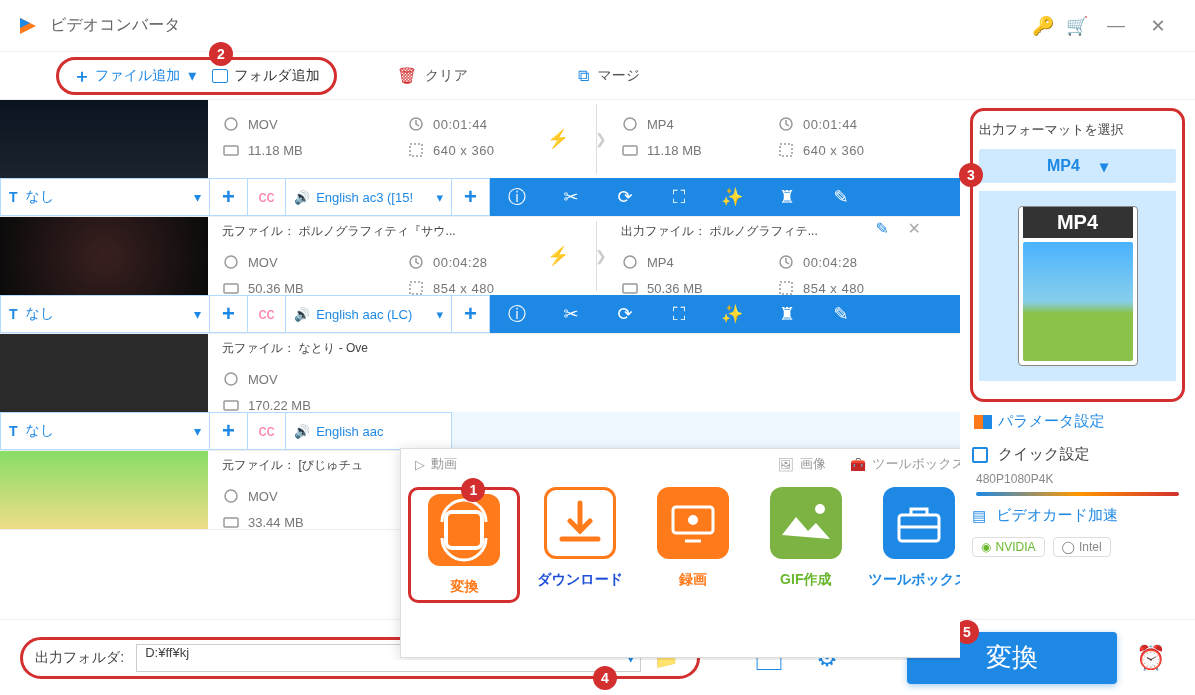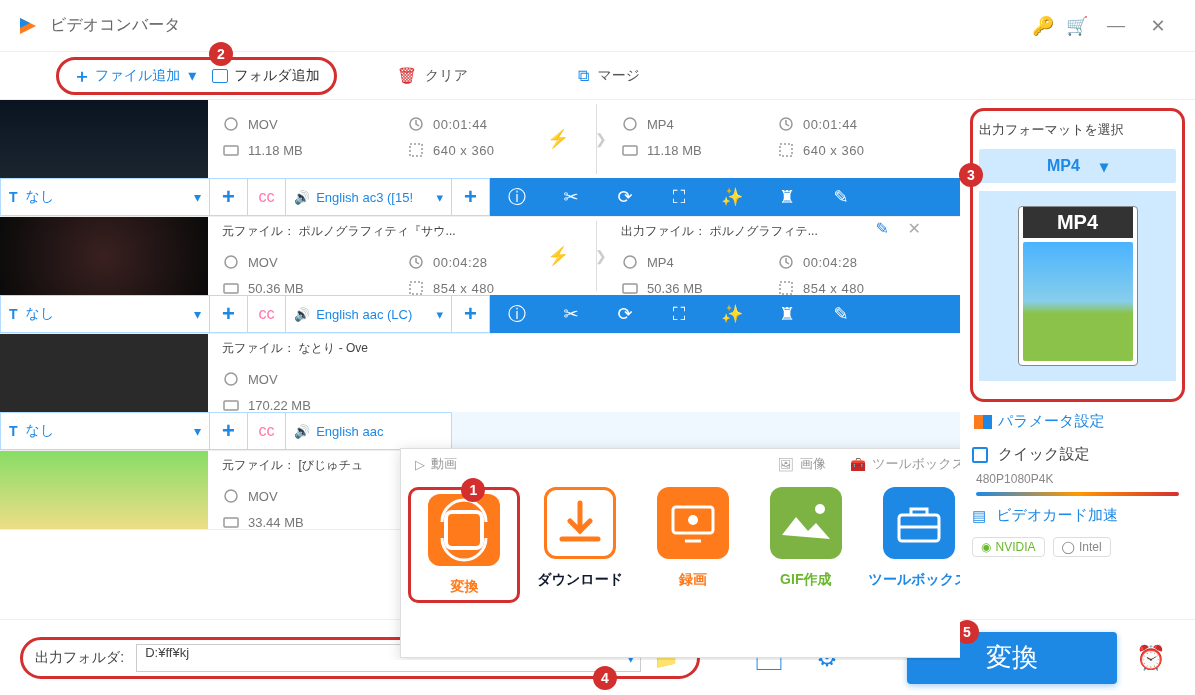--- a/index.html
+++ b/index.html
@@ -67,21 +67,21 @@
 .popup { position: absolute; left: 400px; top: 348px; width: 580px; height: 210px; background: #fff; border: 1px solid #ddd; box-shadow: 0 2px 12px rgba(0,0,0,.15); z-index: 40; }
 .popup-tabs { display: flex; padding: 6px 14px; color: #999; font-size: 13px; gap: 24px; }
 .popup-tabs .pt { display: flex; align-items: center; gap: 6px; }
 .popup-tabs .spacer { flex: 1; }
 .popup-grid { display: flex; justify-content: space-around; padding: 8px 4px; }
 .pg-item { width: 106px; text-align: center; }
 .pg-item.convert { border: 3px solid #d32f2f; border-radius: 10px; padding: 4px; width: 112px; position: relative;}
 .pg-icon { width: 72px; height: 72px; border-radius: 12px; margin: 0 auto 12px; display: flex; align-items: center; justify-content: center; }
 .pg-label { font-size: 14px; font-weight: bold; }
 .pg-item.convert .pg-label { color: #ff7a1a; }
-.pg-item.download .pg-label { color: #0f172a; }
+.pg-item.download .pg-label { color: #1d4ed8; }
 .pg-item.record .pg-label { color: #ff7a1a; }
 .pg-item.gif .pg-label { color: #6ab82e; }
 .pg-item.toolbox .pg-label { color: #1e88e5; }
 
 
 .side-frame { border: 3px solid #d32f2f; border-radius: 14px; padding: 10px 6px 18px; position: relative; }
 .side-title { font-size: 13px; color: #444; margin-bottom: 10px; }
 .fmt-dd { background: #cfe9ff; height: 34px; display: flex; align-items: center; justify-content: center; color: #1e88e5; font-weight: bold; border-radius: 2px; margin-bottom: 8px; }
 .fmt-dd .dd { margin-left: 20px; }
 .fmt-preview { background: #cfe9ff; height: 190px; display: flex; align-items: center; justify-content: center; }

